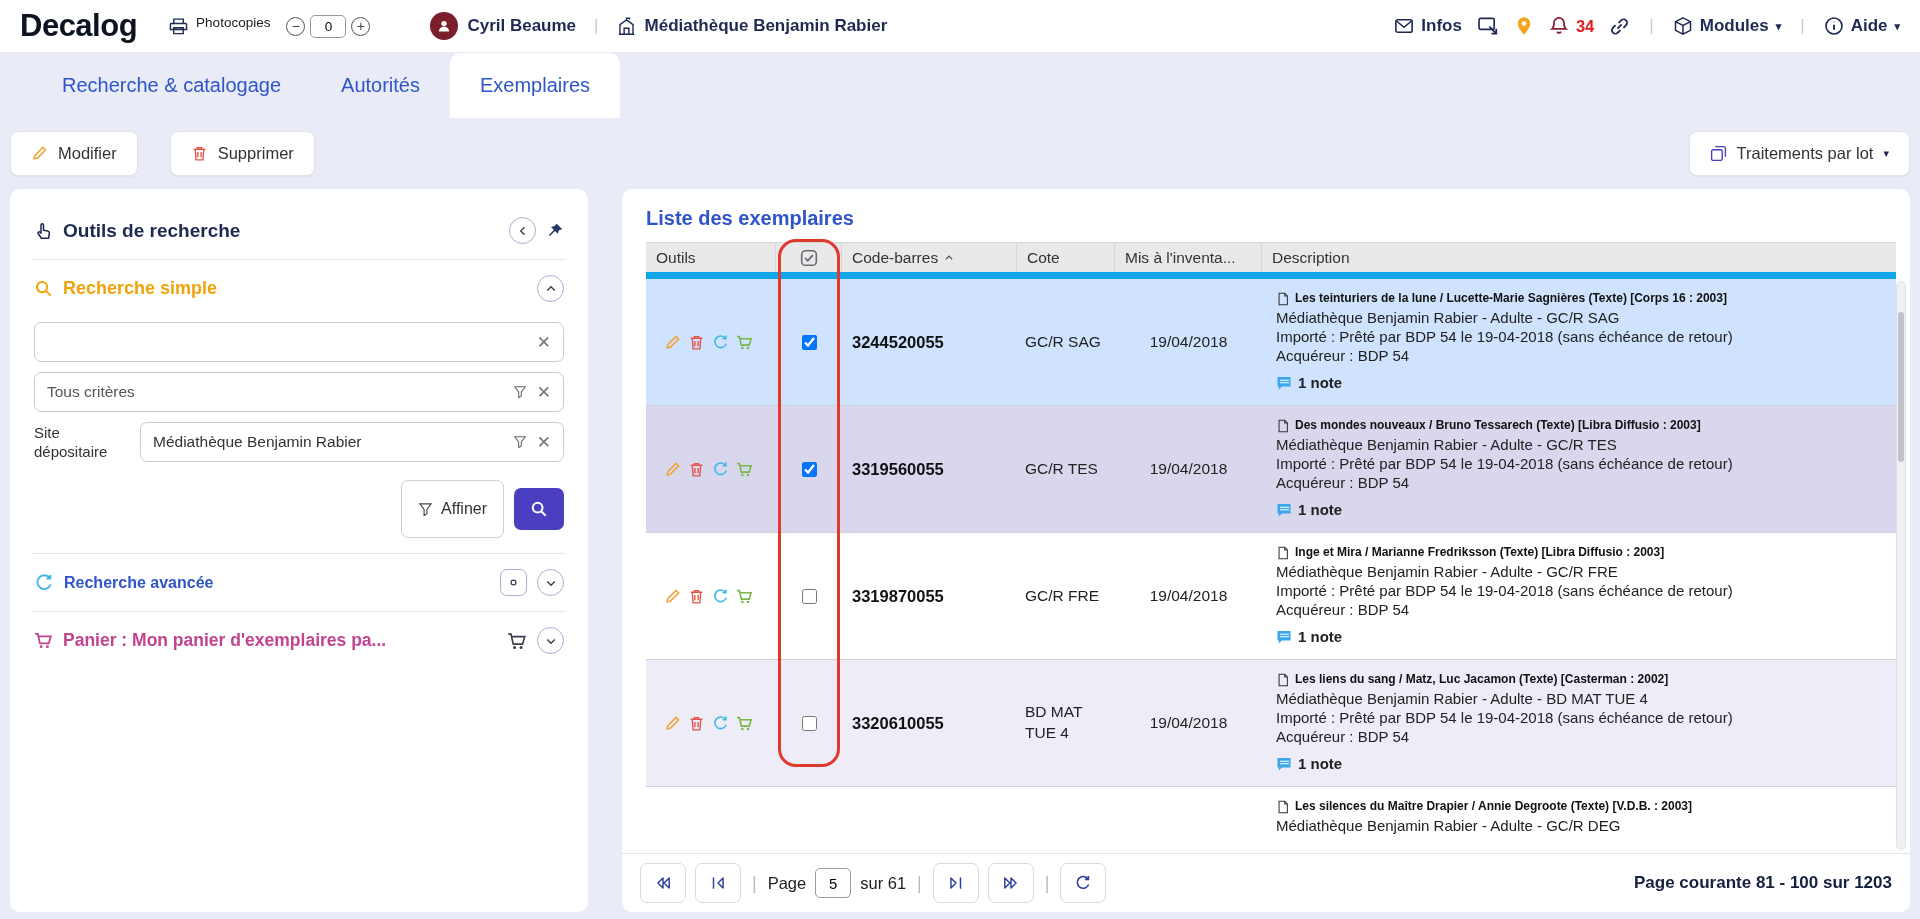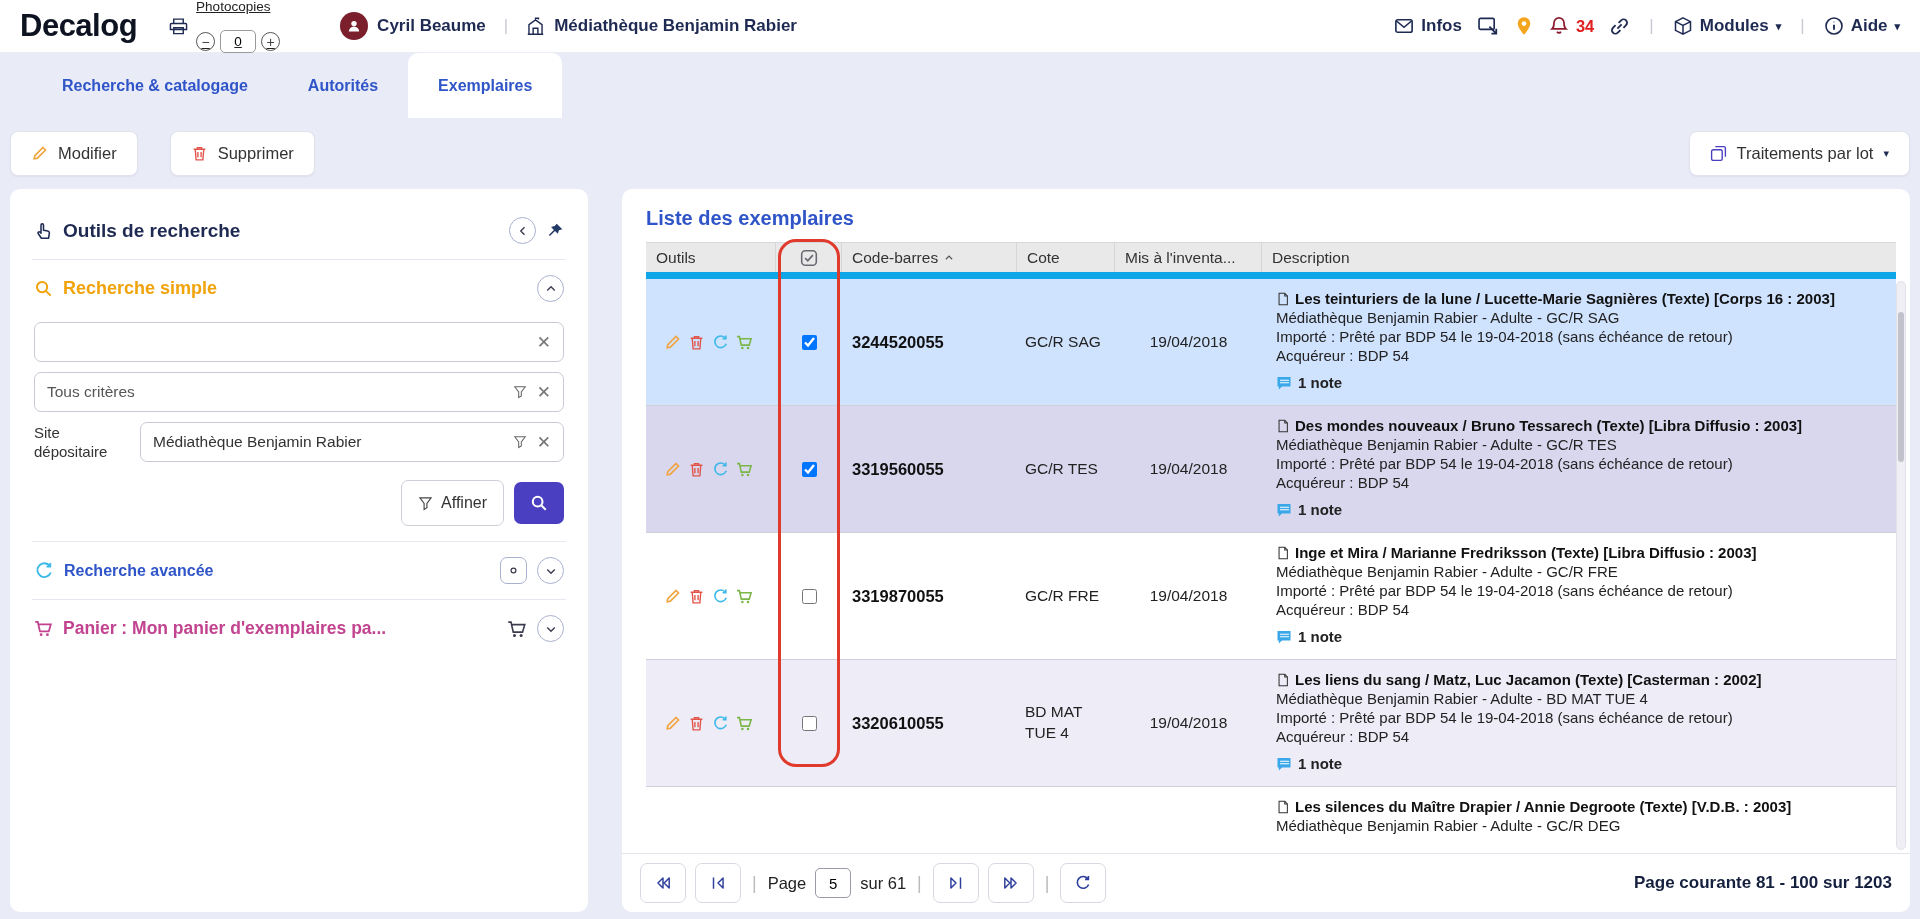--- a/index.html
+++ b/index.html
@@ -4,38 +4,38 @@
 <style>
   * { box-sizing: border-box; margin: 0; padding: 0; }
   html,body { width:1920px; height:919px; overflow:hidden; }
   body { font-family:"Liberation Sans", sans-serif; background:#e9ebf7; position:relative; color:#222; }
   .i { display:inline-flex; align-items:center; justify-content:center; flex:none; }
 
   
   .topbar { position:absolute; top:0; left:0; right:0; height:53px; background:#fff; display:flex; align-items:center; padding:16px 20px; gap:14px; border-bottom:1px solid #ececf4; z-index:6; }
   .logo { font-size:31px; font-weight:800; color:#0e1322; letter-spacing:-0.5px; }
   .photocopy { display:flex; align-items:center; gap:8px; margin-left:18px; }
-  .photocopy .col { display:flex; flex-direction:column; gap:16px;text-decoration:underline; }
+  .photocopy .col { display:flex; flex-direction:row; gap:16px; }
   .photocopy .lbl { font-size:13.5px; color:#222; }
   .photocopy .ctrl { display:flex; align-items:center; gap:5px; }
   .stepper-btn { width:19px; height:19px; border:1.4px solid #555; border-radius:50%; display:flex; align-items:center; justify-content:center; font-size:14px; color:#444; background:#fff; line-height:1; }
   .photocopy input { width:36px; height:23px; border:1px solid #999; border-radius:5px; text-align:center; font-size:13.5px; font-family:inherit; }
   .usr { display:flex; align-items:center; gap:9px; margin-left:46px; }
   .avatar { width:28px; height:28px; border-radius:50%; background:#7a1f2b; display:flex; align-items:center; justify-content:center; }
   .tb-name { font-weight:700; font-size:17px; color:#1e2a52; }
   .tb-sep { color:#c9c9d6; font-size:17px; padding:0 4px; }
   .site { display:flex; align-items:center; gap:9px; }
   .tb-right { margin-left:auto; display:flex; align-items:center; gap:15px; }
   .tb-item { display:flex; align-items:center; gap:7px; font-weight:700; font-size:17px; color:#1e2a52; }
   .notif-count { color:#e02020; font-weight:800; font-size:16.5px; }
   .caret { font-size:11px; color:#1e2a52; }
 
   
   .tabbar { position:absolute; top:53px; left:0; right:0; height:65px; display:flex; align-items:stretch; padding-left:32px; }
-  .tab { display:flex; align-items:center; padding:0 30px; font-weight:700; font-size:16px; color:#2f55c8; }
+  .tab { display:flex; align-items:center; padding:0 30px; font-weight:400; font-size:20px; color:#2f55c8; }
   .tab.active { background:#fff; border-radius:10px 10px 0 0; }
 
   
   .toolbar { position:absolute; top:131px; left:10px; right:10px; display:flex; align-items:center; gap:32px; }
   .btn-white { background:#fff; border:1px solid #e2e2ef; border-radius:8px; height:45px; padding:0 20px; display:flex; gap:10px; align-items:center; font-size:16.5px; color:#333; box-shadow:0 1px 2px rgba(20,20,60,.05); cursor:pointer; font-family:inherit; }
   .tool-right { margin-left:auto; }
 
   
   .sidebar { position:absolute; left:10px; top:189px; width:578px; height:723px; background:#fff; border-radius:10px; padding:22px 24px; }
   .side-head { display:flex; align-items:center; justify-content:space-between; margin:6px 0; }
@@ -48,21 +48,21 @@
   .circ { width:27px; height:27px; border:1.6px solid #a9b0d0; border-radius:50%; display:flex; align-items:center; justify-content:center; background:#fff; }
   .divider { height:1px; background:#e7e7f1; margin:15px -2px; }
   .input-box { height:40px; border:1px solid #c9c9d6; border-radius:7px; display:flex; align-items:center; padding:0 12px; background:#fff; gap:10px; margin-top:10px; }
   .input-box input { border:none; outline:none; flex:1; font-size:15.5px; font-family:inherit; }
   .box-val { flex:1; font-size:15.5px; color:#555; white-space:nowrap; overflow:hidden; }
   .x { color:#777; font-size:17px; line-height:1; }
   .site-row { display:flex; align-items:center; gap:14px; margin-top:10px; }
   .site-label { width:92px; font-size:15px; color:#333; line-height:1.3; }
   .site-row .input-box { flex:1; margin-top:0; }
   .affiner-row { display:flex; justify-content:flex-end; align-items:center; gap:10px; margin-top:18px; }
-  .affiner-btn { height:46px; border:1px solid #cfcfda; border-radius:7px; background:#fff; padding:0 16px; display:flex; align-items:center; gap:8px; font-size:16px; color:#333; font-family:inherit; }
+  .affiner-btn { height:58px; border:1px solid #cfcfda; border-radius:7px; background:#fff; padding:0 16px; display:flex; align-items:center; gap:8px; font-size:16px; color:#333; font-family:inherit; }
   .search-btn { width:50px; height:42px; background:#4a3fc0; border:none; border-radius:7px; display:flex; align-items:center; justify-content:center; }
 
   
   .mainpanel { position:absolute; left:622px; top:189px; width:1288px; height:723px; background:#fff; border-radius:10px; overflow:hidden; }
   .panel-title { margin:18px 0 12px 24px; font-size:20px; font-weight:700; color:#2f55c8; }
   .table-wrap { position:relative; margin:0 14px 0 24px; }
   .grid { display:grid; grid-template-columns:130px 66px 175px 98px 147px 1fr; }
   .thead { height:37px; background:#e9e9e9; border-top:1px solid #d8d8d8; border-bottom:7px solid #0ea5e9; align-items:center; font-size:15.5px; color:#333; }
   .thead > div { padding:0 10px; height:100%; display:flex; align-items:center; border-right:1px solid #d6d6d6; gap:6px; }
   .thead > div:last-child { border-right:none; }
@@ -73,21 +73,21 @@
   .bg-checked  { background:#d9d7ee; }
   .bg-alt      { background:#edecf7; }
   .bg-plain    { background:#fff; }
   .cell-tools { display:flex; gap:7px; padding-left:18px; align-items:center; }
   .cell-check { display:flex; justify-content:center; }
   .cell-check input { width:15px; height:15px; }
   .cell-barcode { font-weight:700; font-size:16.5px; color:#111; padding-left:10px; }
   .cell-cote { text-align:left; padding:0 8px; line-height:1.35; }
   .cell-date { text-align:center; }
   .cell-desc { padding:10px 14px 8px; align-self:stretch; line-height:19px; font-size:15px; overflow:hidden; }
-  .desc-title { display:flex; gap:5px; align-items:center; font-weight:700; color:#111; font-size:15px; white-space:nowrap; }
+  .desc-title { display:flex; gap:5px; align-items:center; font-weight:700; color:#111; font-size:12px; white-space:nowrap; }
   .note-row { margin-top:8px; display:flex; gap:6px; font-weight:700; align-items:center; color:#222; }
   .annotation { position:absolute; left:132px; top:-3px; width:62px; height:528px; border:3px solid #e03a2c; border-radius:18px; pointer-events:none; z-index:3; }
   .scrollbar { position:absolute; right:4px; top:92px; bottom:62px; width:10px; background:#f0f0f4; border:1px solid #e1e1ea; border-radius:5px; z-index:2; }
   .scroll-thumb { position:absolute; top:30px; left:1px; right:1px; height:150px; background:#c2c2cd; border-radius:5px; }
 
   
   .pager { position:absolute; left:0; right:0; bottom:0; height:59px; background:#fff; border-top:1px solid #e4e4ec; display:flex; align-items:center; padding:0 18px; gap:9px; z-index:4; }
   .pbtn { width:46px; height:40px; border:1px solid #d8d8e2; border-radius:7px; background:#fff; display:flex; align-items:center; justify-content:center; }
   .psep { color:#bbb; font-size:18px; margin:0 2px; }
   .plabel { font-size:16.5px; color:#222; }

